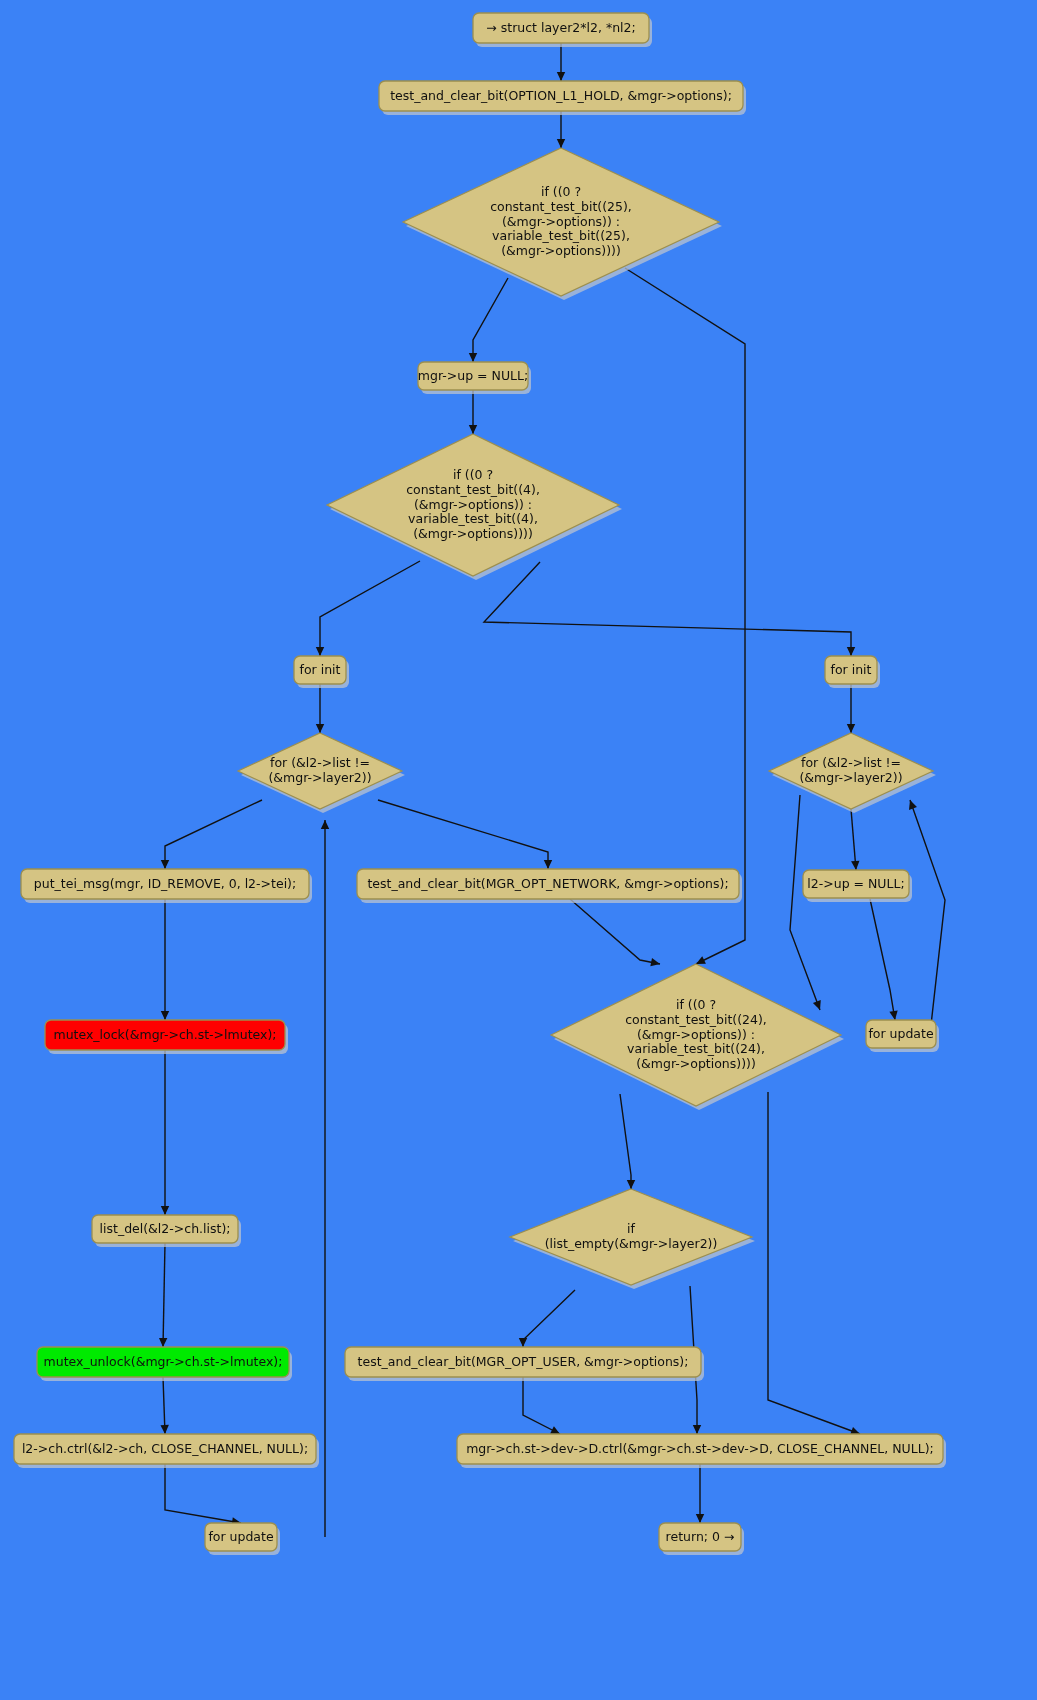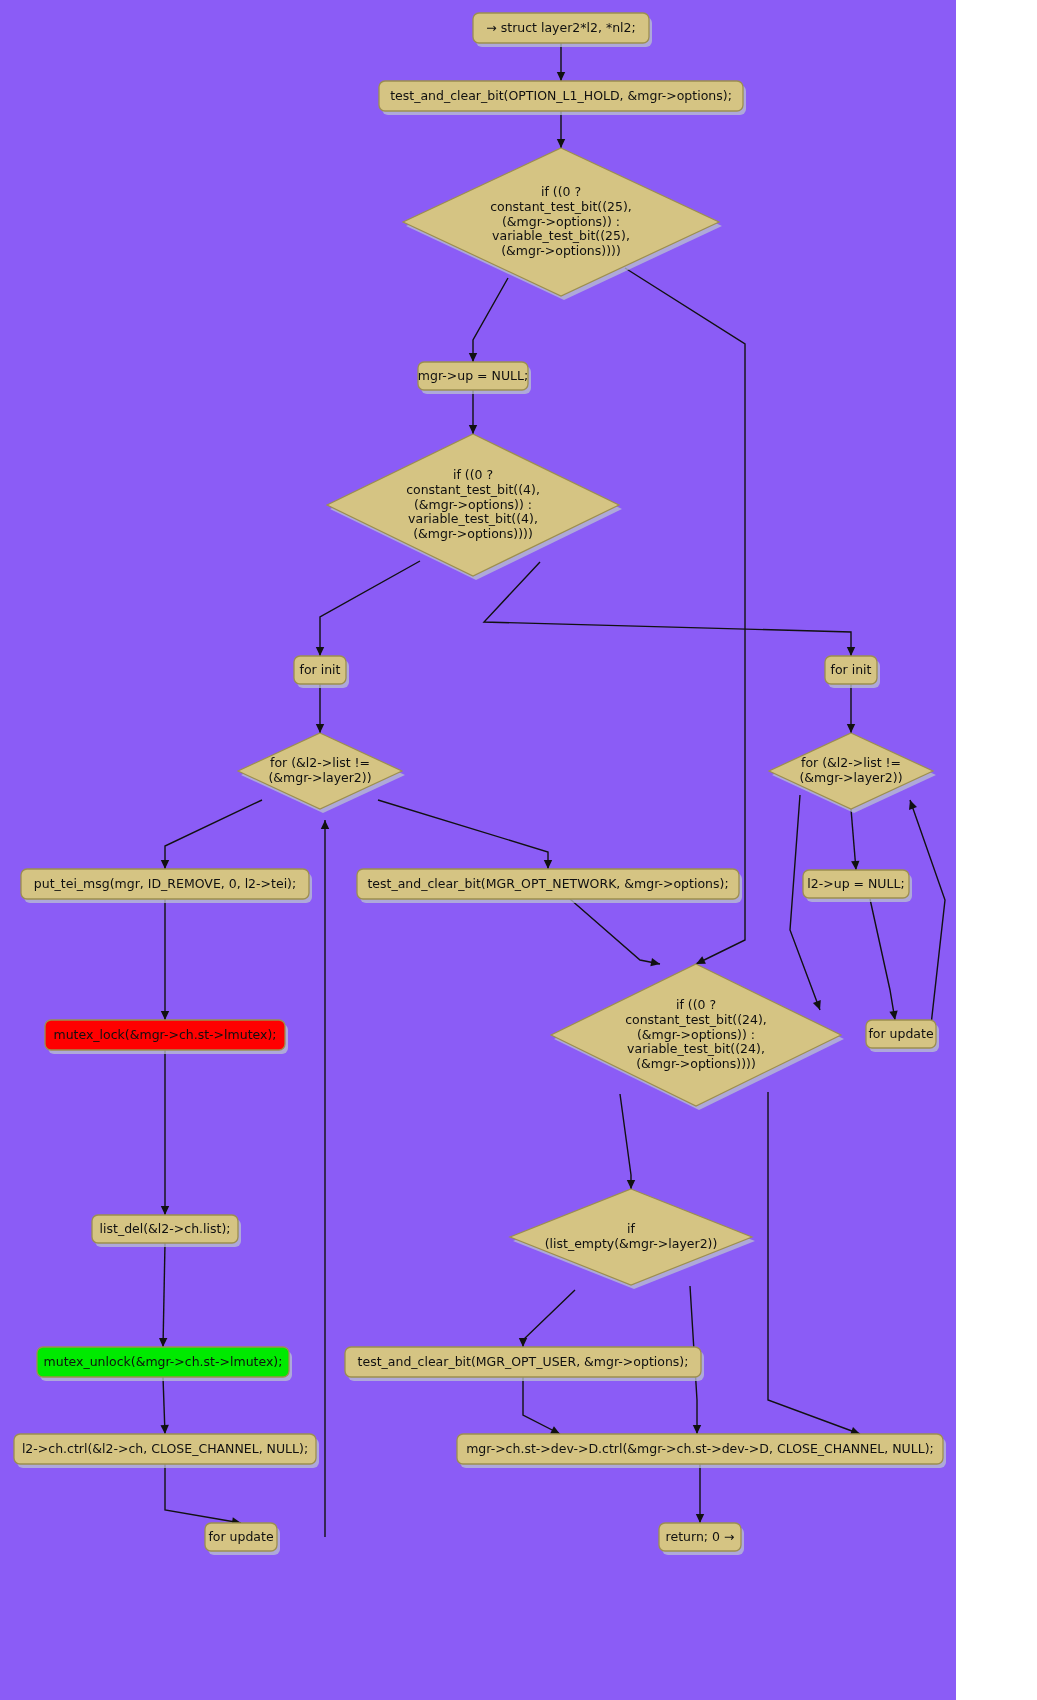--- a/index.html
+++ b/index.html
@@ -2,23 +2,23 @@
 <html><head>
 <meta charset="utf-8">
 <style>
   html, body {
     margin: 0;
     padding: 0;
     background: #ffffff;
   }
   #canvas-wrap {
     position: relative;
-    width: 956px;
+    width: 1037px;
     height: 1700px;
-    background: #8b5cf6;
+    background: #3b82f6;
     font-family: "DejaVu Sans", sans-serif;
     text-decoration: underline;
   }
   svg#flow {
     position: absolute;
     left: 0;
     top: 0;
     width: 1037px;
     height: 1700px;
     display: block;

